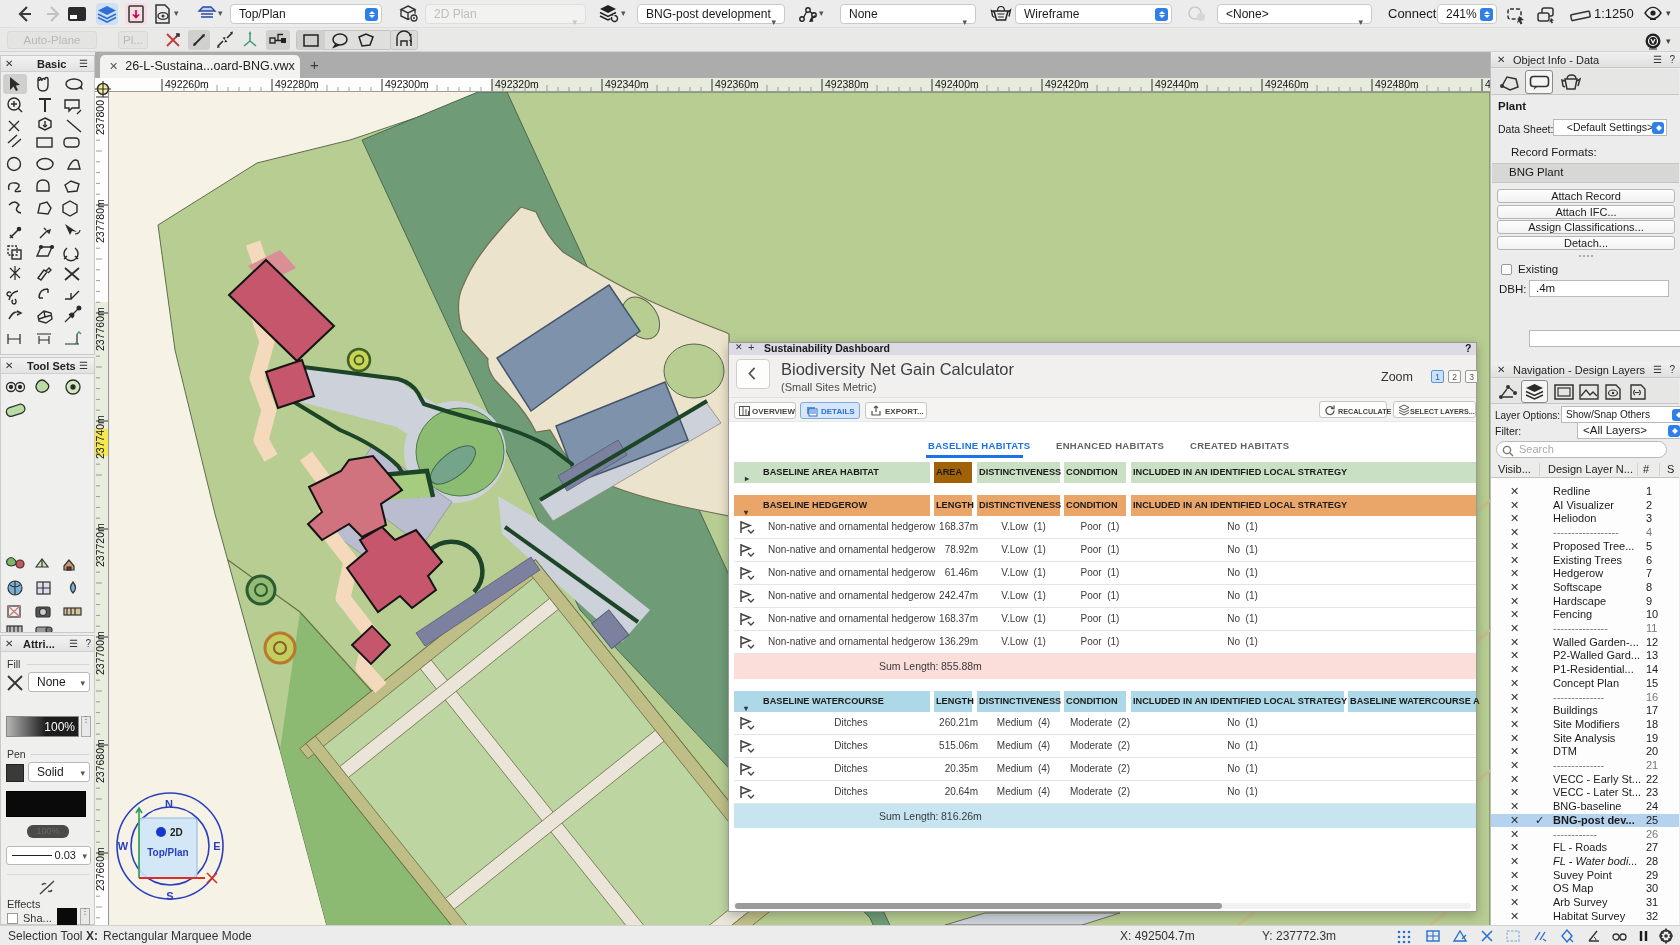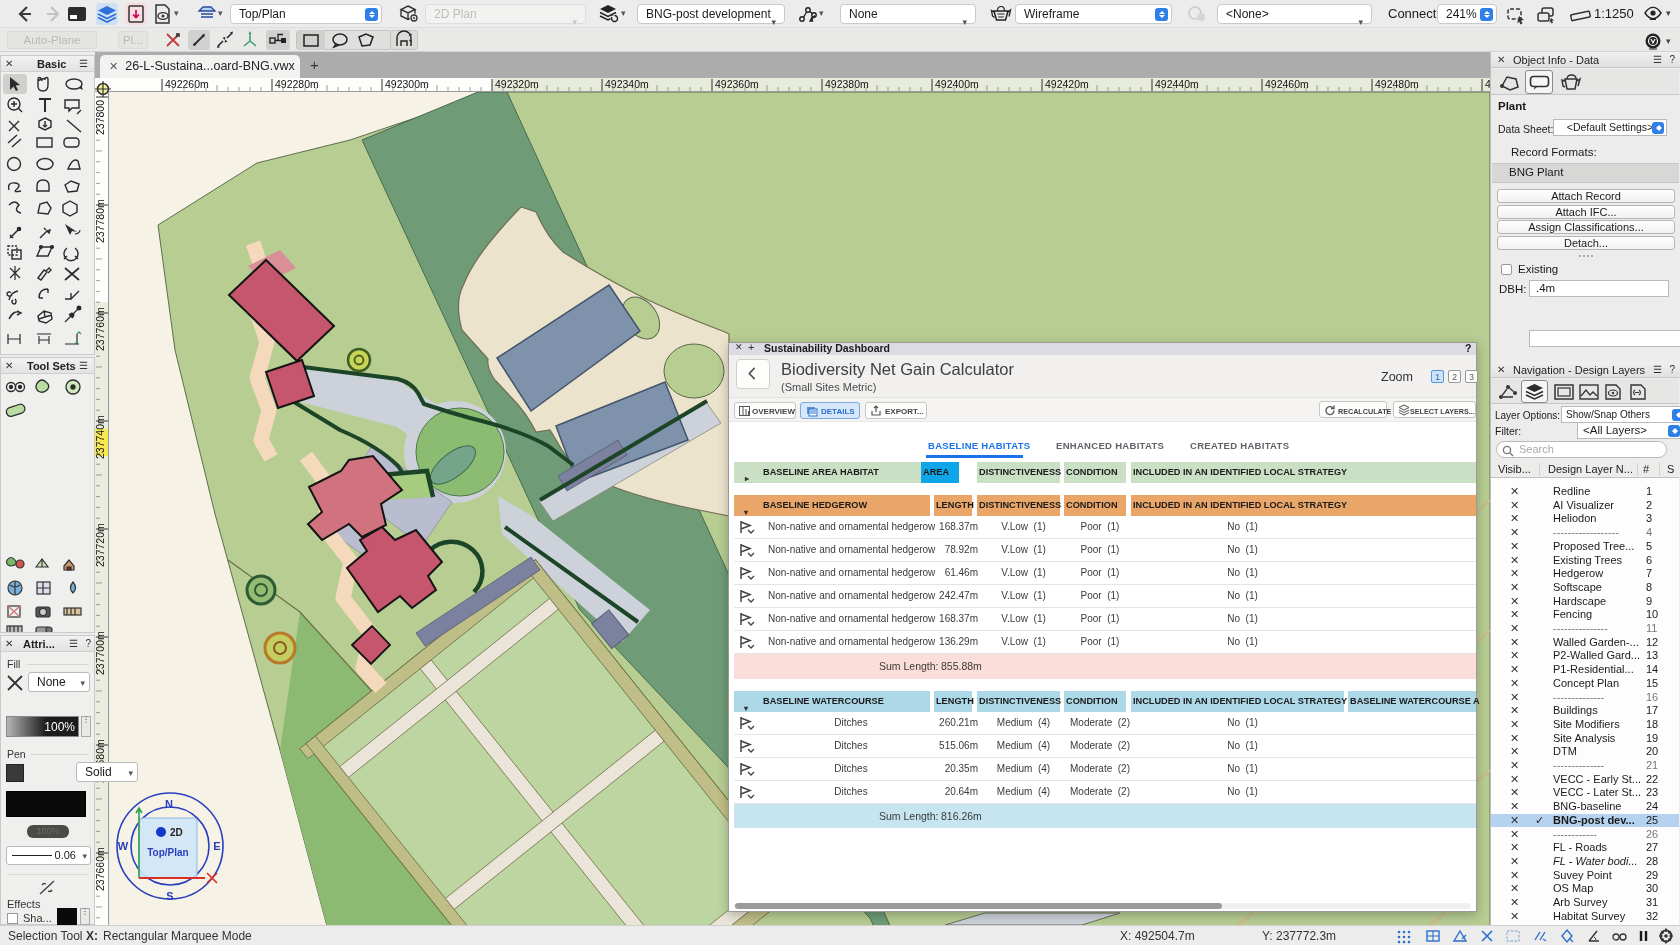--- a/index.html
+++ b/index.html
@@ -652,26 +652,26 @@
         <path d="M2,2 L16,16 M16,2 L2,16" stroke="#333" stroke-width="1.8"></path>
       </svg>
  <div class="rinput" style="left:27px; top:36px; width:62px; height:20px; border-radius:3px; line-height:18px; padding-left:8px; font-size:12px;">None<span style="position:absolute; right:4px; top:1px; font-size:9px; color:#555;">▾</span></div>
  <div class="abs" style="left:5px; top:80px; width:73px; height:21px; background:linear-gradient(90deg,#b5b5b5,#1c1c1c 55%); border:1px solid #888;">
         <span style="position:absolute; right:3px; top:3px; font-size:12px; color:#fff;">100%</span>
       </div>
  <div class="abs" style="left:80px; top:80px; width:10px; height:21px; background:#e8e8e6; border:1px solid #aaa; font-size:8px; text-align:center; line-height:6px; color:#444;">⋮</div>
  <div style="position:absolute; left:6px; top:112px; font-size:10.5px; color:#333;">Pen</div>
  <div style="position:absolute; left:30px; top:118px; width:58px; border-top:1px solid #d5d5d4;"></div>
  <div class="abs" style="left:5px; top:128px; width:18px; height:18px; background:#3a3a3a; border:1px solid #222;"></div>
- <div class="rinput" style="left:27px; top:126px; width:62px; height:20px; border-radius:3px; line-height:18px; padding-left:8px; font-size:12px;margin-left:48px;">Solid<span style="position:absolute; right:4px; top:1px; font-size:9px; color:#555;">▾</span></div>
+ <div class="rinput" style="left:27px; top:126px; width:62px; height:20px; border-radius:3px; line-height:18px; padding-left:8px; font-size:12px;">Solid<span style="position:absolute; right:4px; top:1px; font-size:9px; color:#555;">▾</span></div>
  <div class="abs" style="left:5px; top:155px; width:80px; height:26px; background:#0a0a0a; border:1px solid #000;"></div>
  <div class="abs" style="left:26px; top:189px; width:42px; height:13px; background:#4a4a48; border-radius:6px; color:#6a6a68; font-size:9px; text-align:center; line-height:13px;">100%</div>
  <div class="rinput" style="left:5px; top:210px; width:85px; height:19px; border-radius:3px; line-height:17px; font-size:11px;">
         <span style="position:absolute; left:5px; top:8px; width:40px; border-top:1.5px solid #222;"></span>
-        <span style="position:absolute; right:14px;">0.06</span>
+        <span style="position:absolute; right:14px;">0.03</span>
         <span style="position:absolute; right:3px; top:1px; font-size:9px; color:#555;">▾</span>
       </div>
  <div style="position:absolute; left:6px; top:238px; width:82px; border-top:1px solid #d8d8d6;"></div>
  <svg class="abs" style="left:36px; top:243px;" width="20" height="18" viewBox="0 0 20 18">
         <path d="M6,12 L14,5 M5,6 a3,3 0 0 1 4,-1 M15,11 a3,3 0 0 1 -4,1 M3,15 L17,2" stroke="#444" stroke-width="1.4" fill="none"></path>
       </svg>
  <div style="position:absolute; left:6px; top:262px; font-size:11px; color:#333;">Effects</div>
  <div class="abs" style="left:6px; top:277px; width:11px; height:11px; background:#fff; border:1px solid #999;"></div>
  <div style="position:absolute; left:22px; top:276px; font-size:11px; color:#333;">Sha...</div>
  <div class="abs" style="left:56px; top:272px; width:20px; height:17px; background:#0a0a0a;"></div>
@@ -1000,21 +1000,21 @@
           </svg>
           <span style="position:absolute; left:16px; top:4.5px; font-size:7.2px;">SELECT LAYERS...</span>
         </div>
  </div>
  <div style="position:absolute; left:199px; top:97px; font-size:9.5px; font-weight:bold; color:#1a73e8; letter-spacing:.3px;">BASELINE HABITATS</div>
  <div style="position:absolute; left:197px; top:112px; width:97px; height:2.5px; background:#1a73e8;"></div>
  <div style="position:absolute; left:327px; top:97px; font-size:9.5px; font-weight:bold; color:#5f6368; letter-spacing:.3px;">ENHANCED HABITATS</div>
  <div style="position:absolute; left:461px; top:97px; font-size:9.5px; font-weight:bold; color:#5f6368; letter-spacing:.3px;">CREATED HABITATS</div>
 <div style="position:absolute; left:0; top:119px; width:747px; height:21px; background:#fff;"></div>
 <div class="hdrblk" style="left:5px; top:119px; width:196px; background:#c9e0c4; font-size:9.2px; white-space:nowrap;"><span style="margin-left:29px;">BASELINE AREA HABITAT</span></div>
-      <div class="hdrblk" style="left:192px; top:119px; width:38px; background:#0ea5e9; font-size:9.2px; white-space:nowrap;"><span style="margin-left:2px;">AREA</span></div>
+      <div class="hdrblk" style="left:205px; top:119px; width:38px; background:#a16207; font-size:9.2px; white-space:nowrap;"><span style="margin-left:2px;">AREA</span></div>
       <div class="hdrblk" style="left:248px; top:119px; width:83px; background:#c9e0c4; font-size:9.2px; white-space:nowrap;"><span style="margin-left:2px;">DISTINCTIVENESS</span></div>
       <div class="hdrblk" style="left:335px; top:119px; width:62px; background:#c9e0c4; font-size:9.2px; white-space:nowrap;"><span style="margin-left:2px;">CONDITION</span></div>
       <div class="hdrblk" style="left:402px; top:119px; width:345px; background:#c9e0c4; font-size:9.2px; white-space:nowrap;"><span style="margin-left:2px;">INCLUDED IN AN IDENTIFIED LOCAL STRATEGY</span></div>
 <div class="hdrblk" style="left:5px; top:119px; width:22px; background:#c9e0c4;">
         <span style="position:absolute; left:11px; top:6px; font-size:8px; color:#333;">▸</span>
       </div>
 <div class="hdrblk" style="left:5px; top:152px; width:196px; background:#eaa569; font-size:9.2px; white-space:nowrap;"><span style="margin-left:29px;">BASELINE HEDGEROW</span></div>
       <div class="hdrblk" style="left:205px; top:152px; width:38px; background:#eaa569; font-size:9.2px; white-space:nowrap;"><span style="margin-left:2px;">LENGTH</span></div>
       <div class="hdrblk" style="left:248px; top:152px; width:83px; background:#eaa569; font-size:9.2px; white-space:nowrap;"><span style="margin-left:2px;">DISTINCTIVENESS</span></div>
       <div class="hdrblk" style="left:335px; top:152px; width:62px; background:#eaa569; font-size:9.2px; white-space:nowrap;"><span style="margin-left:2px;">CONDITION</span></div>

